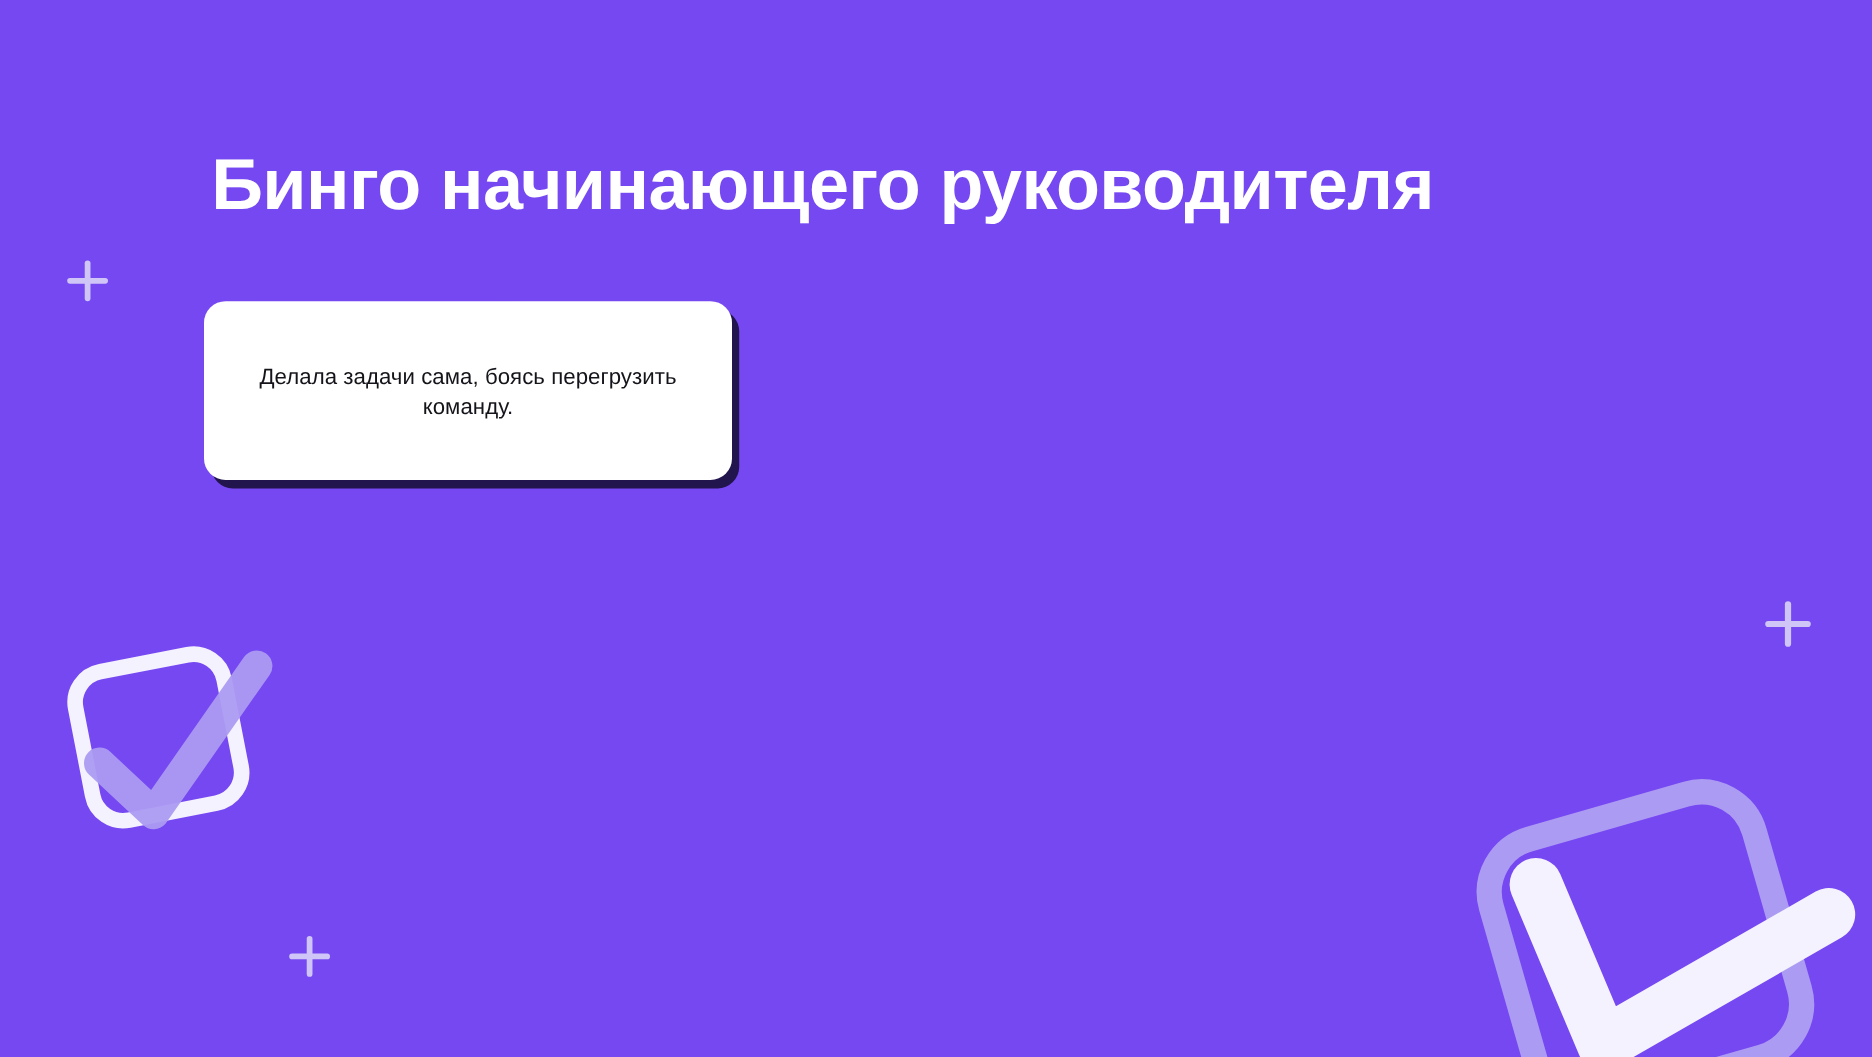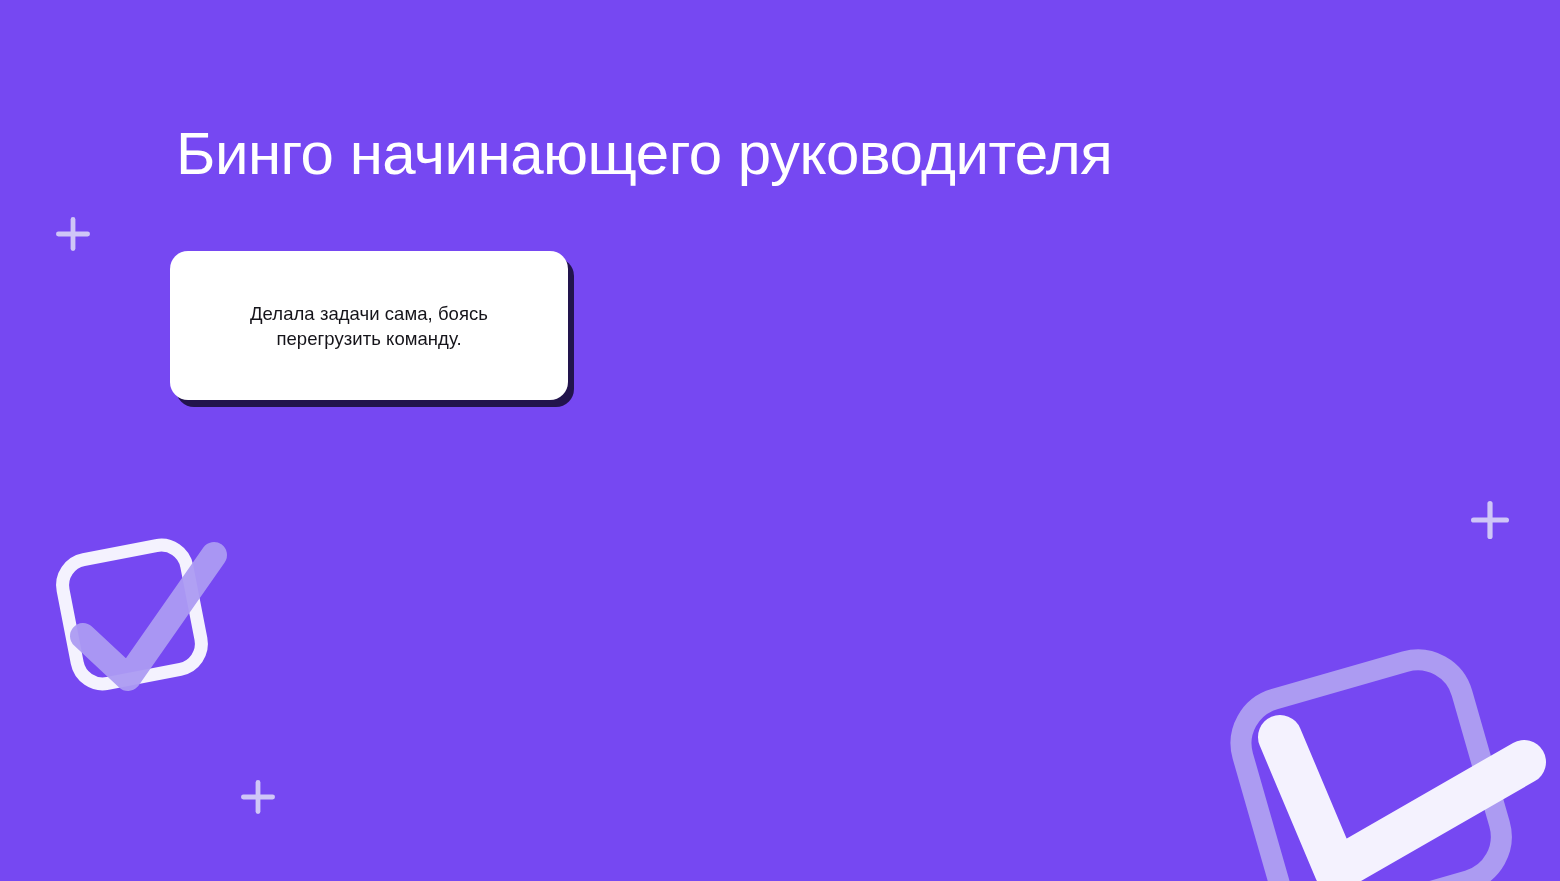--- a/index.html
+++ b/index.html
@@ -24,33 +24,33 @@
 
   
   .slide-title {
     position: absolute;
     left: 176px;
     top: 118px;
     width: 1210px;
     margin: 0;
     font-size: 60px;
     line-height: 72px;
-    font-weight: 400;
+    font-weight: 700;
     letter-spacing: -0.5px;
     color: #FFFFFF;
     white-space: nowrap;
     user-select: none;
   }
 
   
   .bingo-card {
     position: absolute;
     left: 170px;
     top: 251px;
-    width: 398px;
+    width: 440px;
     height: 149px;
     background: #FFFFFF;
     border-radius: 18px;
     box-shadow: 6px 7px 0 rgba(10, 5, 30, 0.78);
     display: flex;
     align-items: center;
     justify-content: center;
     box-sizing: border-box;
     padding: 12px 44px;
   }

